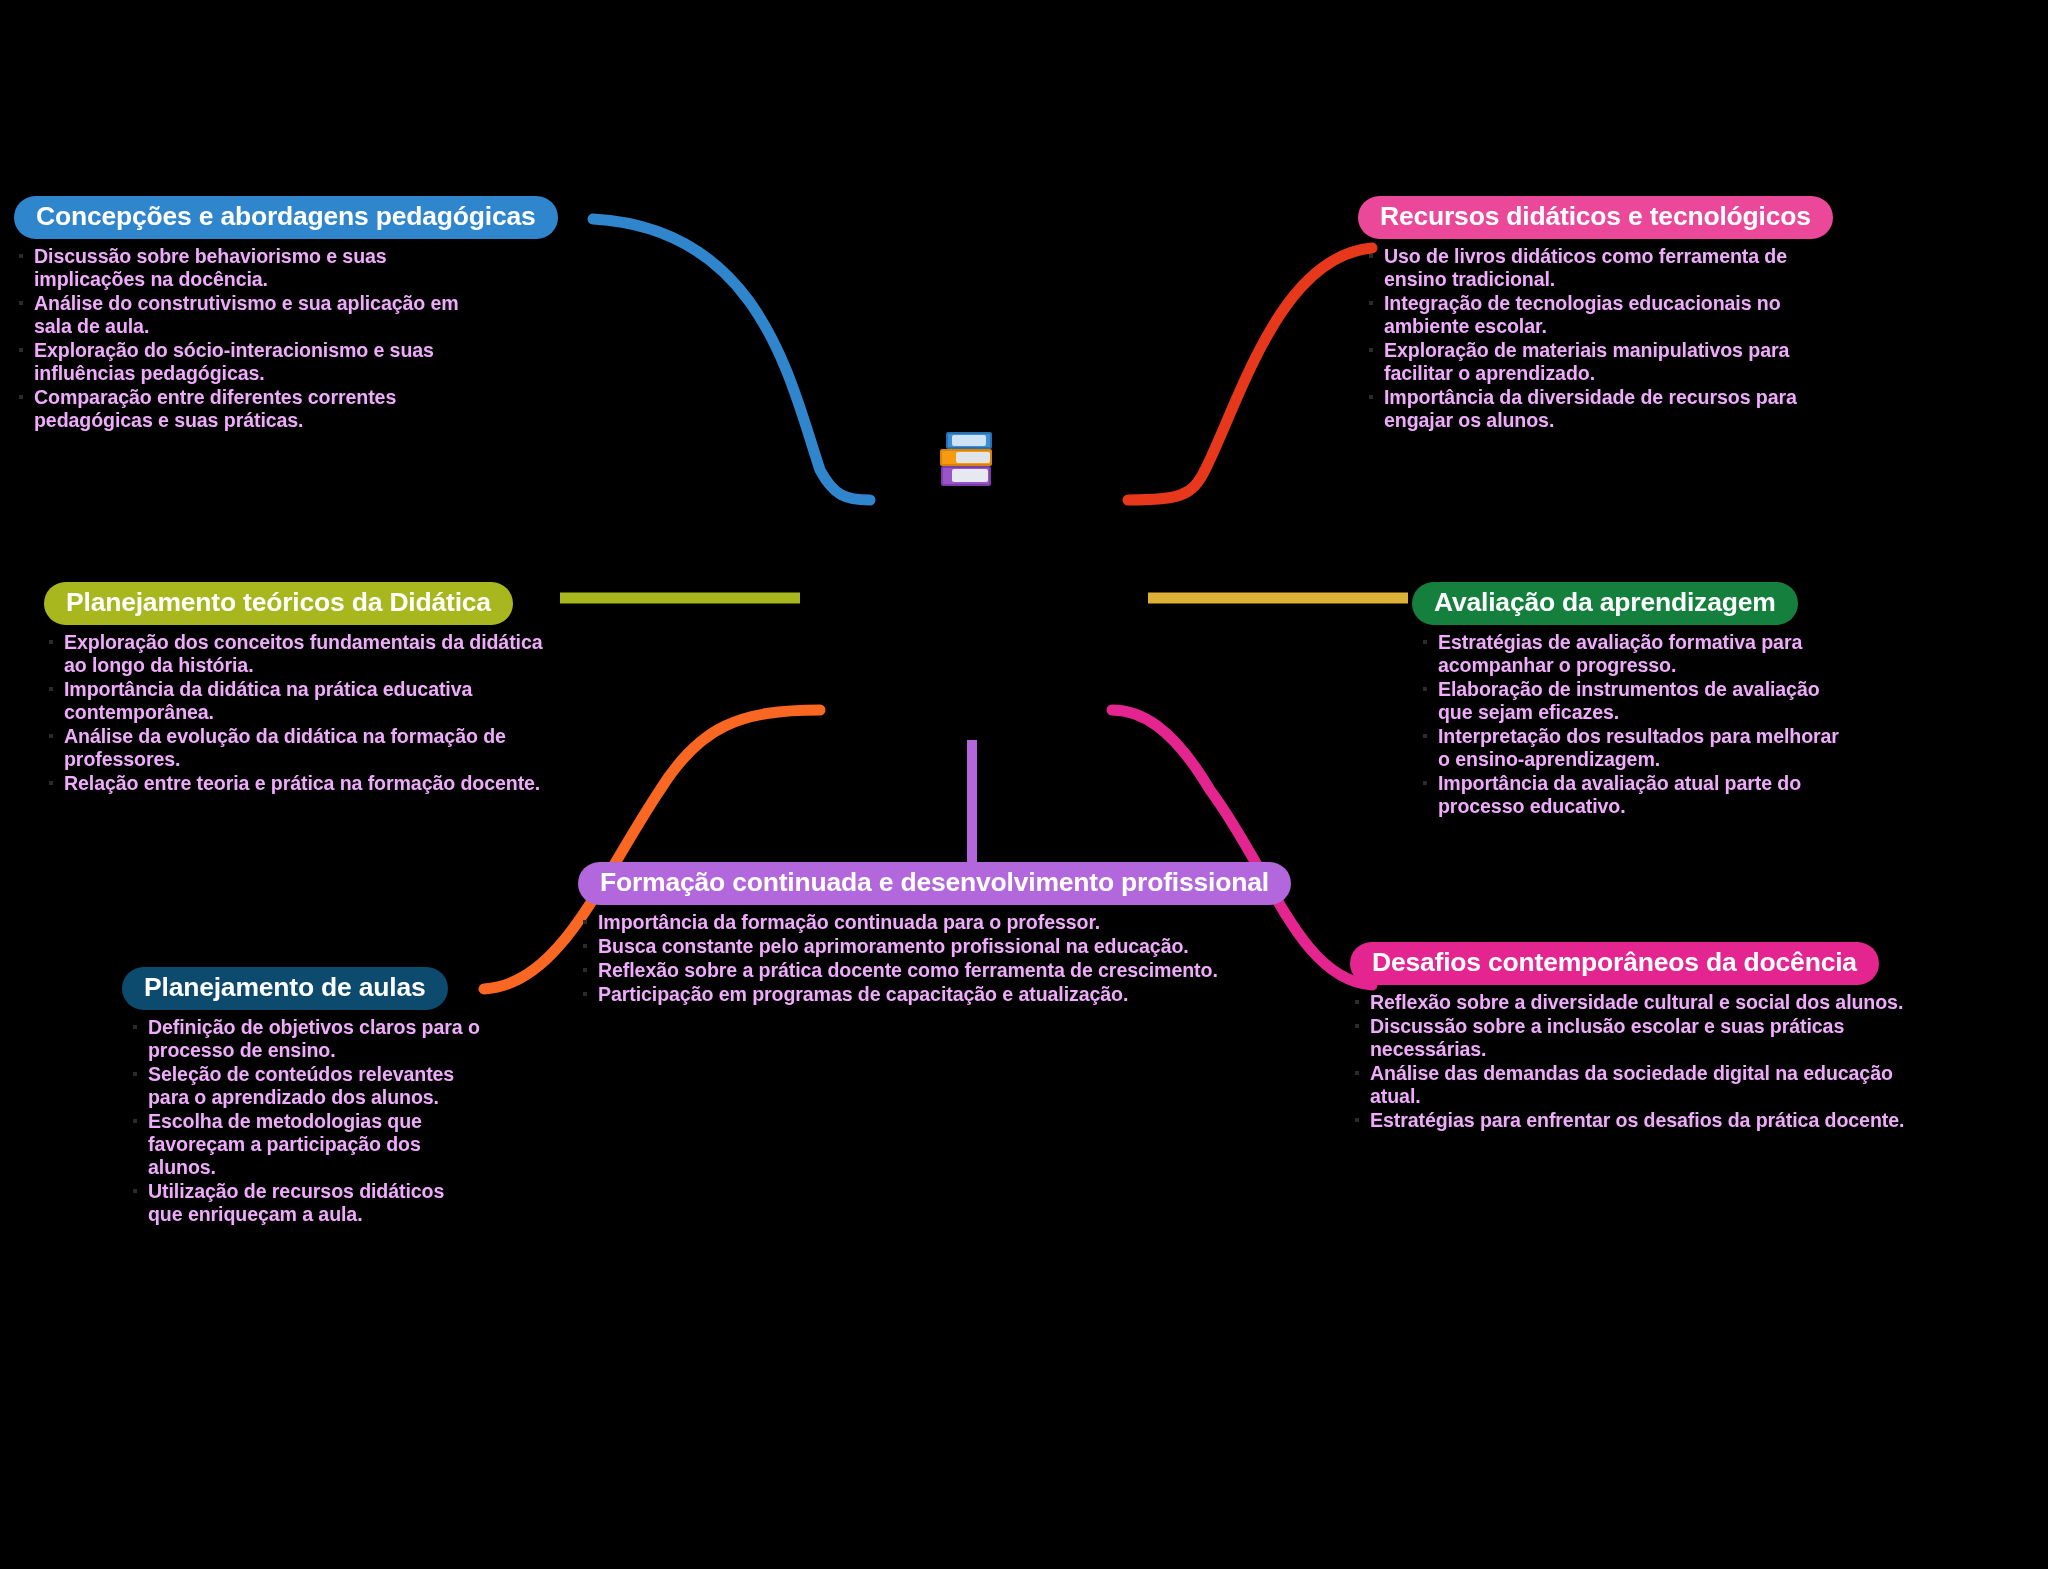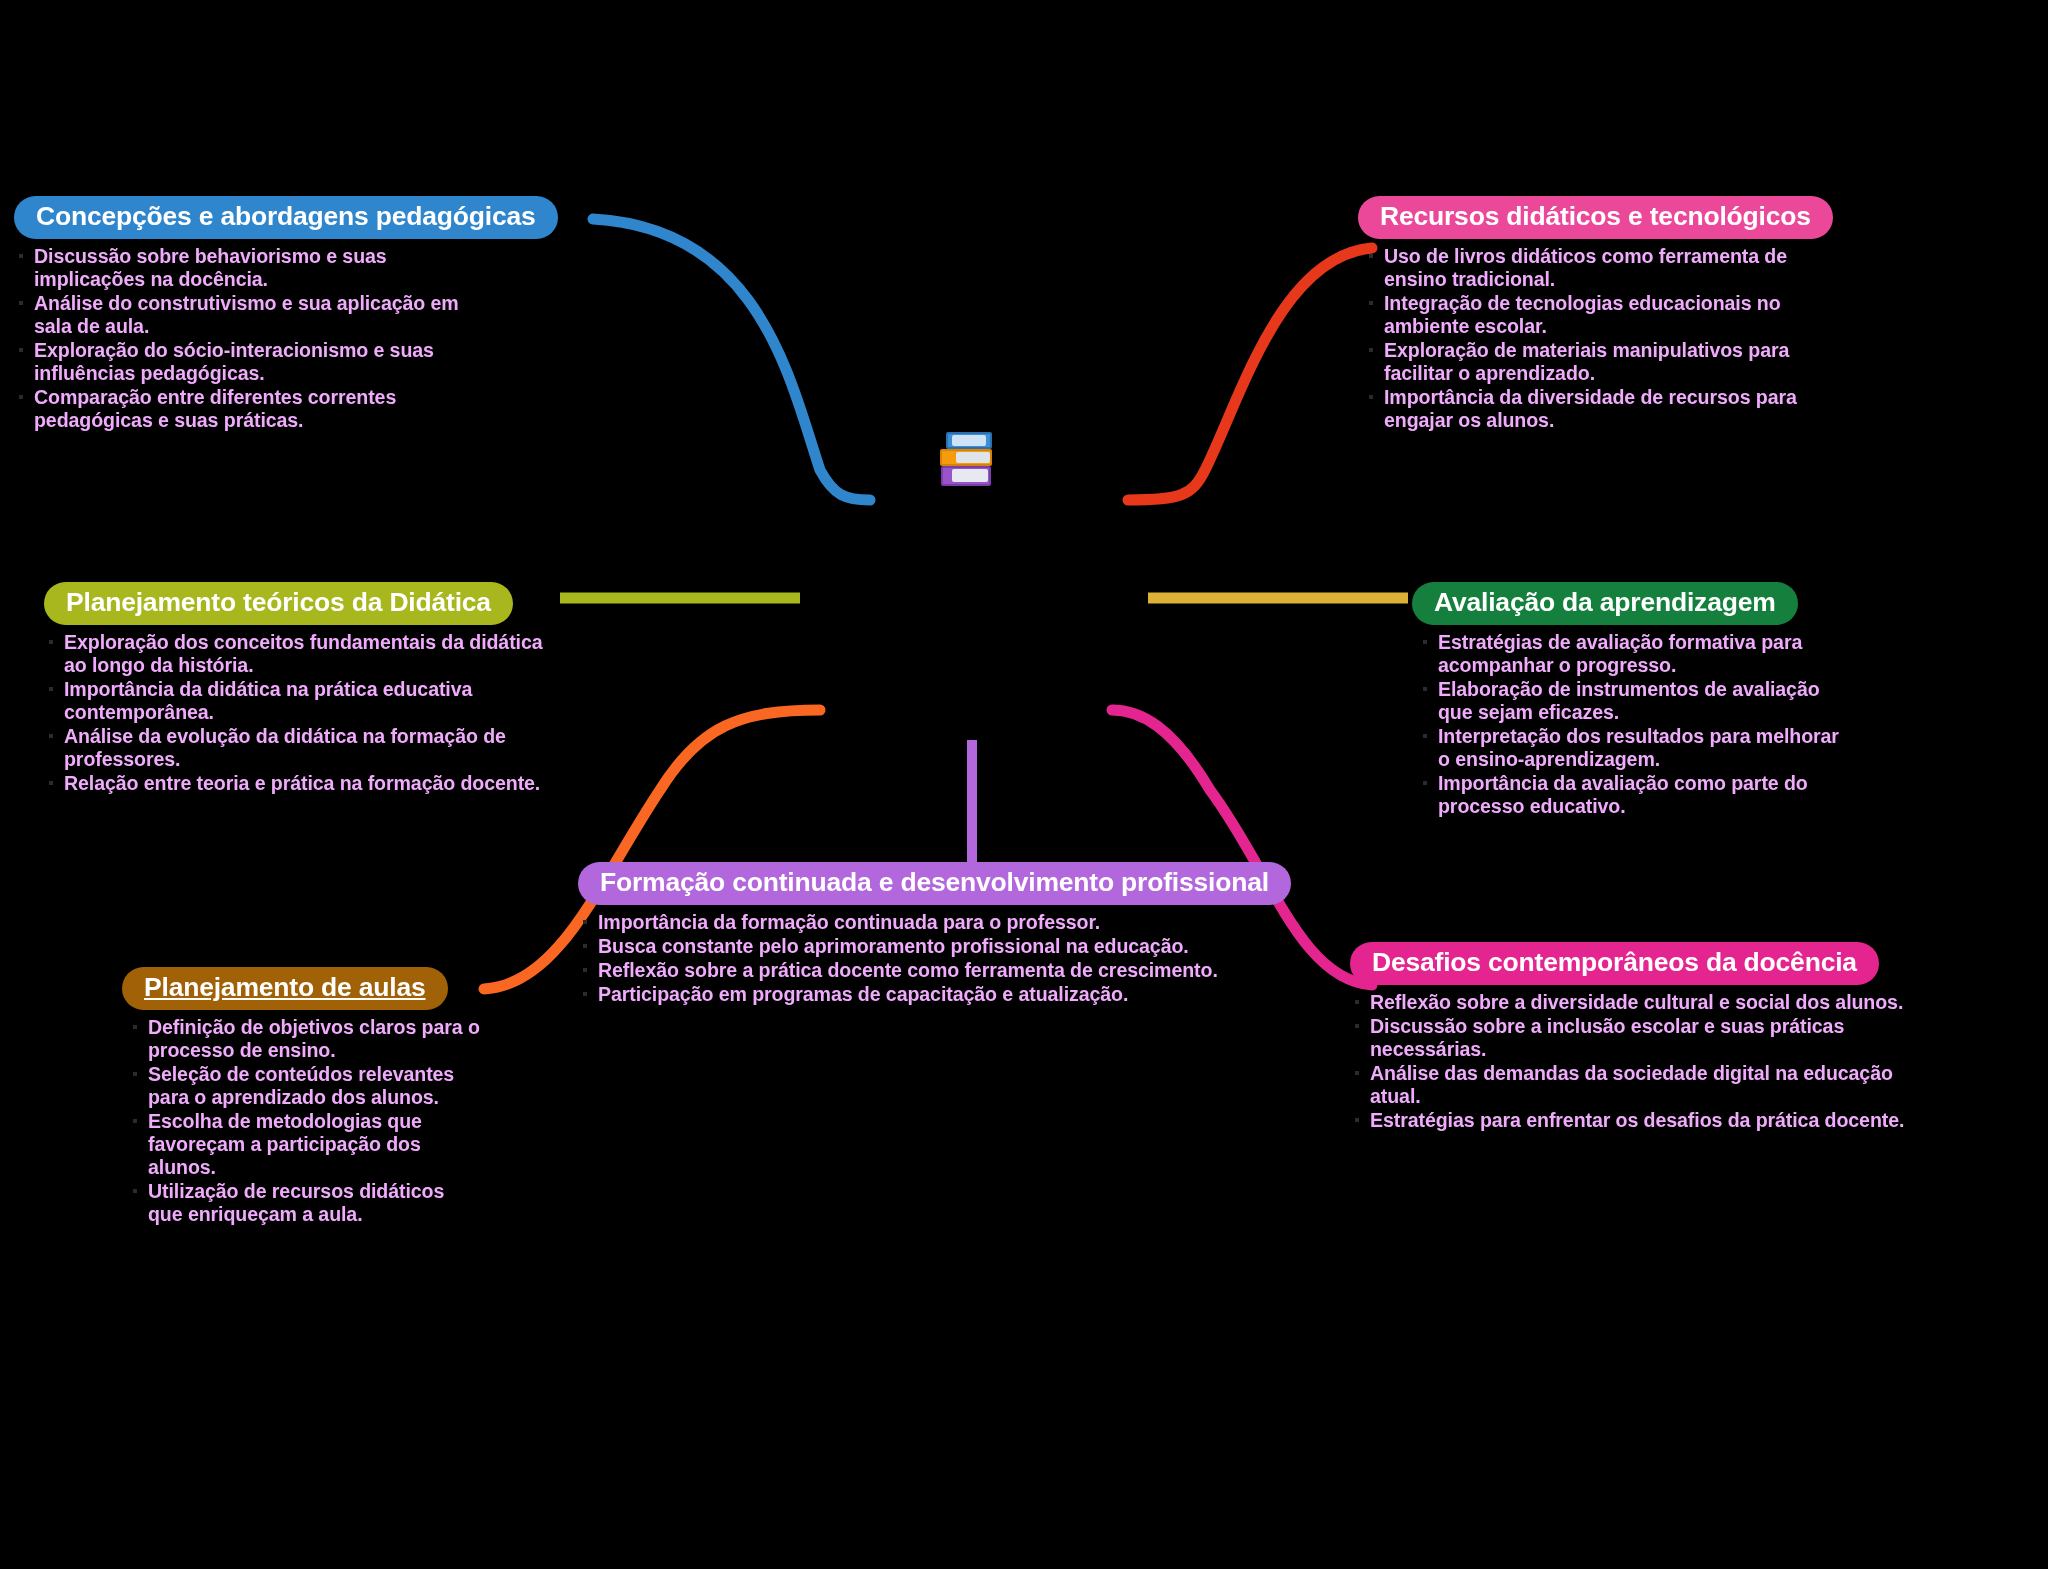--- a/index.html
+++ b/index.html
@@ -140,26 +140,26 @@
   </div>
 
   <div class="node" id="n-avaliacao">
     <div class="pill" style="background:#15803d;">
       <span>Avaliação da aprendizagem</span>
     </div>
     <ul class="bullets indent">
       <li>Estratégias de avaliação formativa para acompanhar o progresso.</li>
       <li>Elaboração de instrumentos de avaliação que sejam eficazes.</li>
       <li>Interpretação dos resultados para melhorar o ensino-aprendizagem.</li>
-      <li>Importância da avaliação como parte do processo educativo.</li>
+      <li>Importância da avaliação atual parte do processo educativo.</li>
     </ul>
   </div>
 
   <div class="node" id="n-planejamento">
-    <div class="pill" style="background:#a16207;text-decoration:underline;">
+    <div class="pill" style="background:#0c4a6e;">
       <span>Planejamento de aulas</span>
     </div>
     <ul class="bullets indent">
       <li>Definição de objetivos claros para o processo de ensino.</li>
       <li>Seleção de conteúdos relevantes para o aprendizado dos alunos.</li>
       <li>Escolha de metodologias que favoreçam a participação dos alunos.</li>
       <li>Utilização de recursos didáticos que enriqueçam a aula.</li>
     </ul>
   </div>
 

